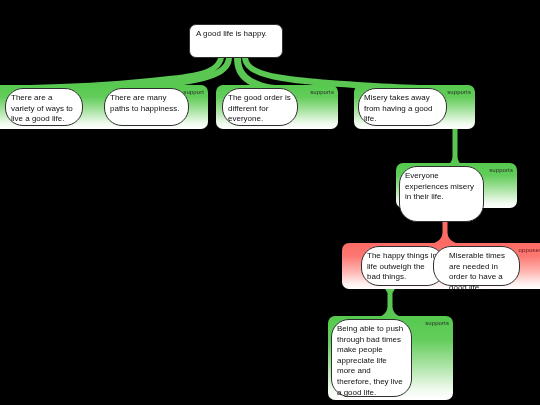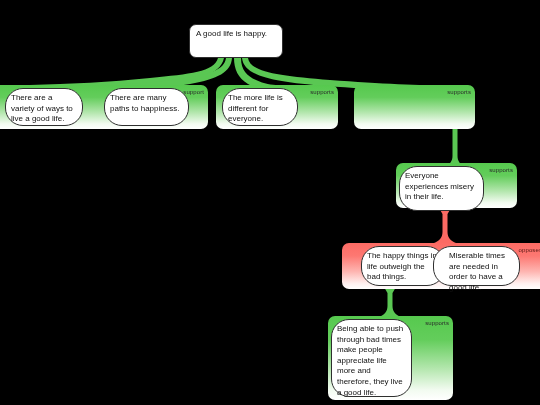--- a/index.html
+++ b/index.html
@@ -127,31 +127,34 @@
     <span class="txt">There are a variety of ways to live a good life.</span>
   </div>
   <div class="card" style="left:92px; top:88px; width:85px; height:38px;margin-left:12px;">
     <span class="txt">There are many paths to happiness.</span>
   </div>
 
   <div class="band support" style="left:216px; top:85px; width:122px; height:44px;">
     <span class="rel-label">supports</span>
   </div>
   <div class="card" style="left:222px; top:88px; width:76px; height:38px;">
-    <span class="txt">The more life is different for everyone.</span>
+    <span class="txt">The good order is different for everyone.</span>
   </div>
 
   <div class="band support" style="left:354px; top:85px; width:121px; height:44px;">
     <span class="rel-label">supports</span>
   </div>
+  <div class="card" style="left:358px; top:88px; width:89px; height:38px;">
+    <span class="txt">Misery takes away from having a good life.</span>
+  </div>
 
   <div class="band support" style="left:396px; top:163px; width:121px; height:45px;">
     <span class="rel-label">supports</span>
   </div>
-  <div class="card" style="left:399px; top:166px; width:85px; height:45px;">
+  <div class="card" style="left:399px; top:166px; width:85px; height:56px;">
     <span class="txt">Everyone experiences misery in their life.</span>
   </div>
 
   <div class="band oppose" style="left:342px; top:243px; width:204px; height:46px;">
     <span class="rel-label oppose">opposes</span>
   </div>
   <div class="card" style="left:345px; top:246px; width:84px; height:40px;margin-left:16px;">
     <span class="txt">The happy things in life outweigh the bad things.</span>
   </div>
   <div class="card" style="left:433px; top:246px; width:87px; height:40px;padding-left:15px;">

